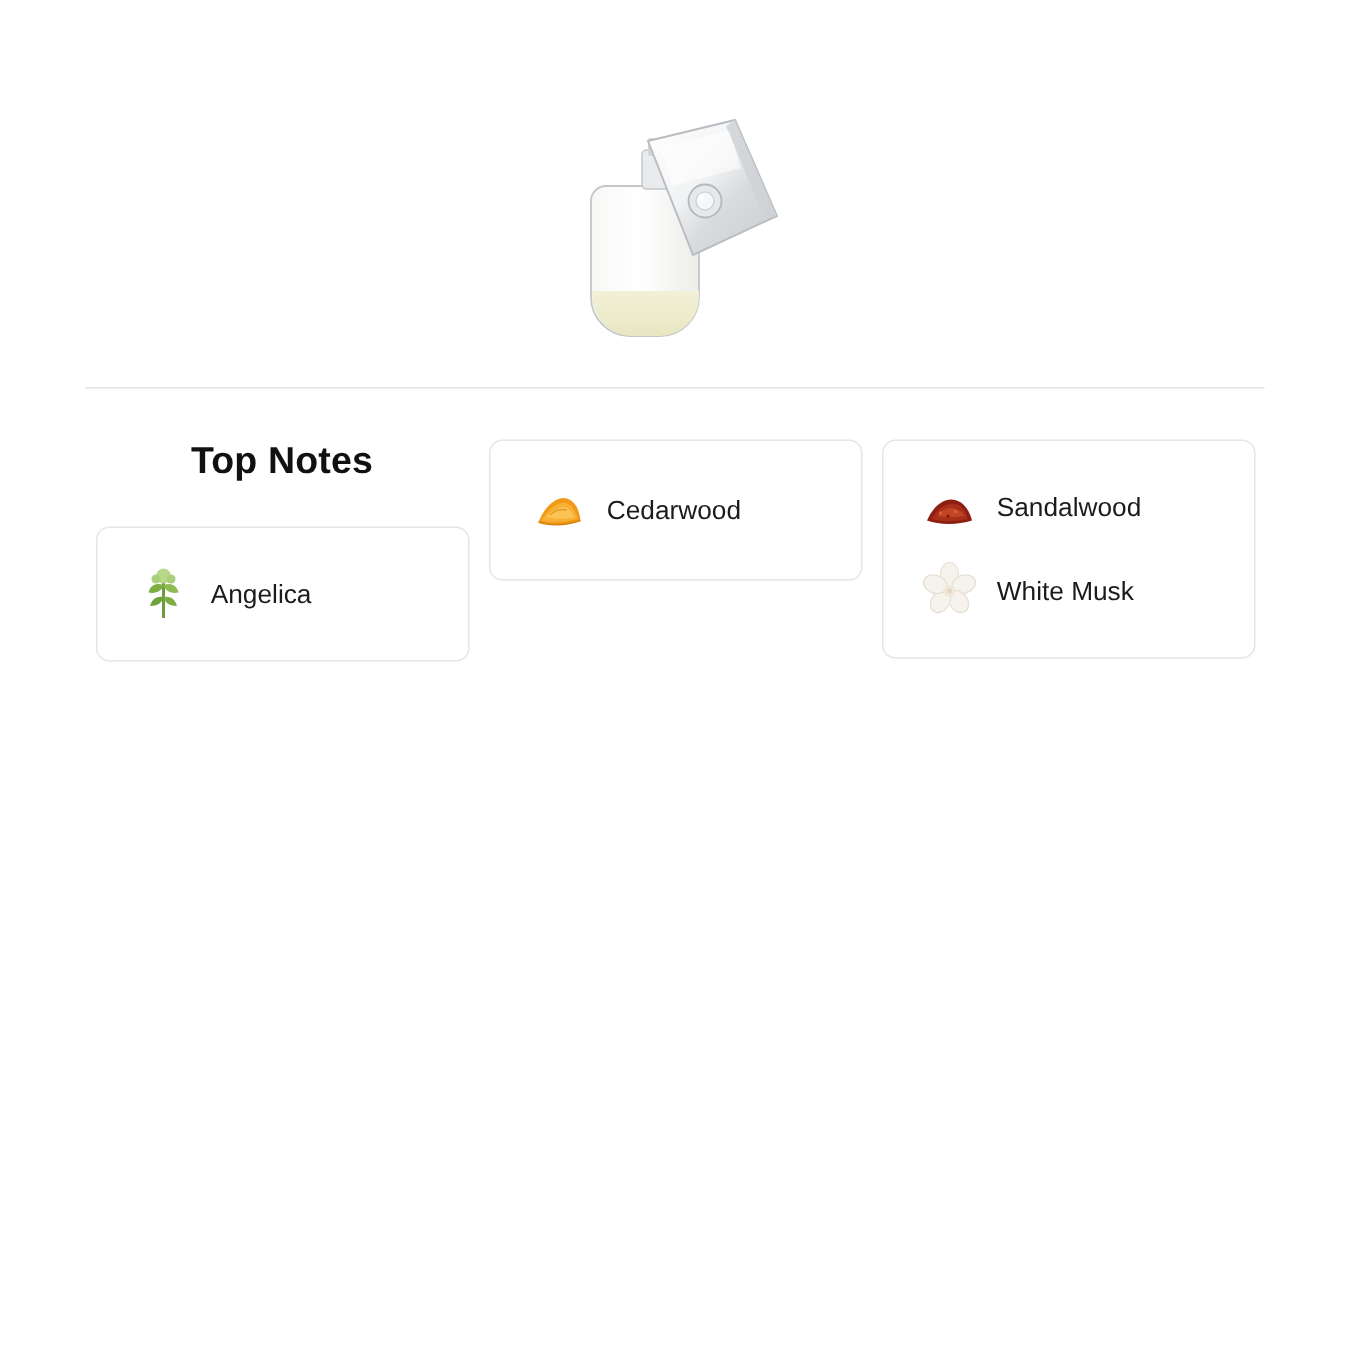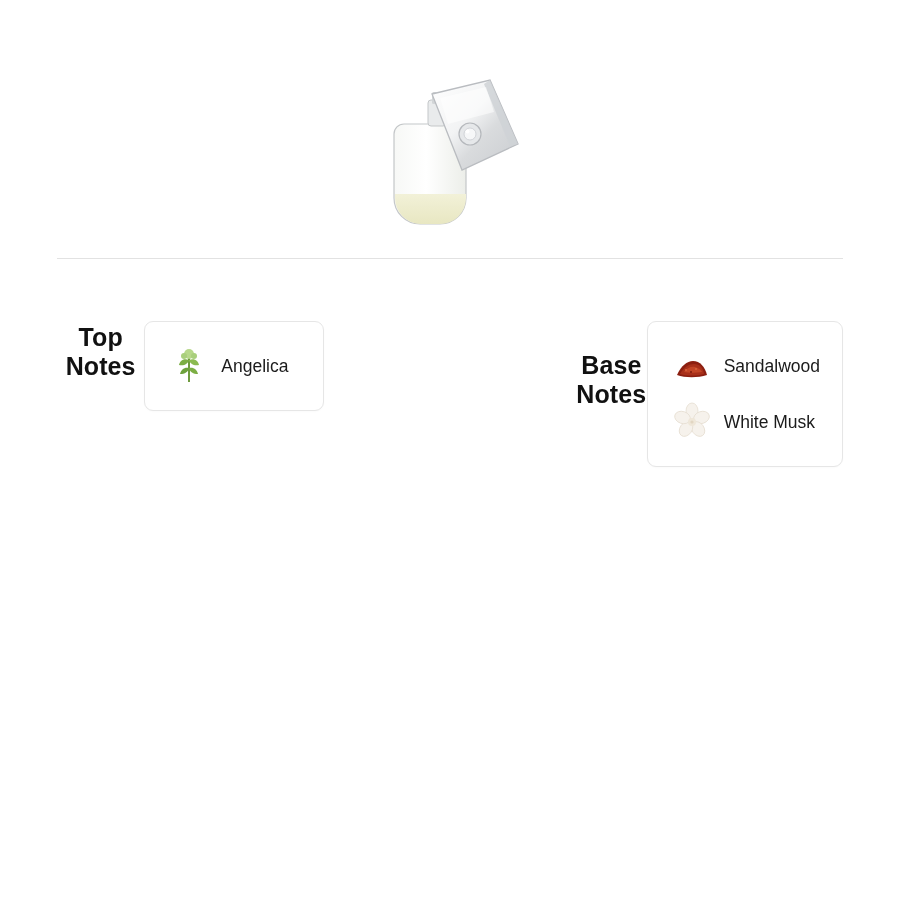--- a/index.html
+++ b/index.html
@@ -55,23 +55,22 @@
     width: 786px;
     margin: 0 auto;
     padding-top: 34px;
     display: flex;
     justify-content: space-between;
     align-items: flex-start;
   }
   .col {
     width: 267px;
     display: flex;
-    flex-direction: row;
+    flex-direction: column;
     align-items: center;
-    margin-top: 28px;
   }
   .col-title {
     font-size: 25px;
     font-weight: 700;
     color: #111111;
     letter-spacing: 0.1px;
     margin: 0 0 29px 0;
     text-align: center;
   }
   .card {
@@ -174,24 +173,39 @@
             </svg>
           </span>
           <span class="note-label">Angelica</span>
         </div>
 
 
       </div>
     </div>
 
     <div class="col col-heart">
+      <div class="card">
+
+        <div class="note-row">
+          <span class="note-icon">
+            <svg width="40" height="40" viewBox="0 0 40 40">
+              <path d="M6 28 C10 18 16 13 22 12 C29 12 33 18 34 27 C26 30 14 31 6 28 Z" fill="#f09a18"></path>
+              <path d="M8 27 C12 20 17 16 22 15 C27 15 31 20 32 26 C24 28 15 29 8 27 Z" fill="#f7b034"></path>
+              <path d="M11 25 C15 20 19 18 23 18 C27 19 29 22 30 25 C24 26 17 26 11 25 Z" fill="#fbc353"></path>
+              <path d="M6 28 C14 31 26 30 34 27" stroke="#d8830e" stroke-width="1.2" fill="none"></path>
+              <path d="M14 23 C17 20 21 19 25 20" stroke="#e49a20" stroke-width="1" fill="none"></path>
+            </svg>
+          </span>
+          <span class="note-label">Cedarwood</span>
+        </div>
+
+      </div>
     </div>
 
     <div class="col col-base">
-      <div class="col-title">Base Notes</div>
       <div class="card">
 
         <div class="note-row">
           <span class="note-icon">
             <svg width="40" height="40" viewBox="0 0 40 40">
               <path d="M5 29 C9 20 15 15 21 15 C28 15 33 21 35 29 C26 32 13 32 5 29 Z" fill="#8c1f10"></path>
               <path d="M8 28 C12 21 17 18 22 18 C28 18 31 22 32 28 C24 30 15 30 8 28 Z" fill="#a8301a"></path>
               <path d="M12 26 C15 22 19 20 23 21 C27 22 29 24 30 26 C24 27 17 27 12 26 Z" fill="#c24526"></path>
               <circle cx="14" cy="24" r="1.1" fill="#d8603a"></circle>
               <circle cx="24" cy="23" r="1.1" fill="#d8603a"></circle>

